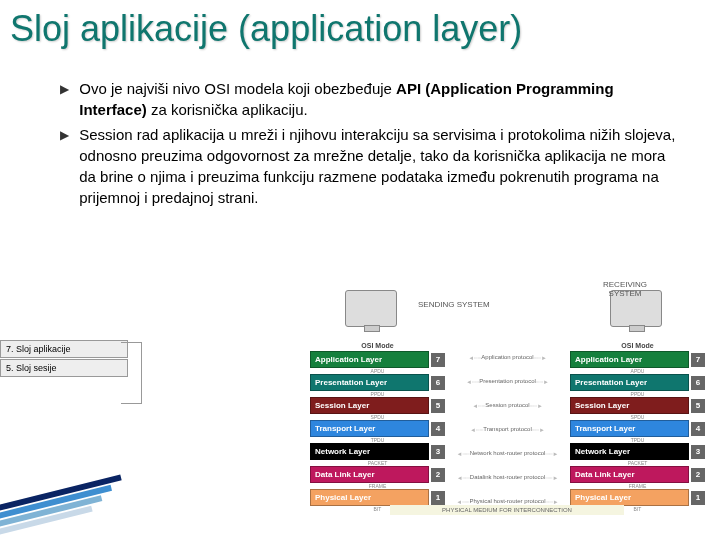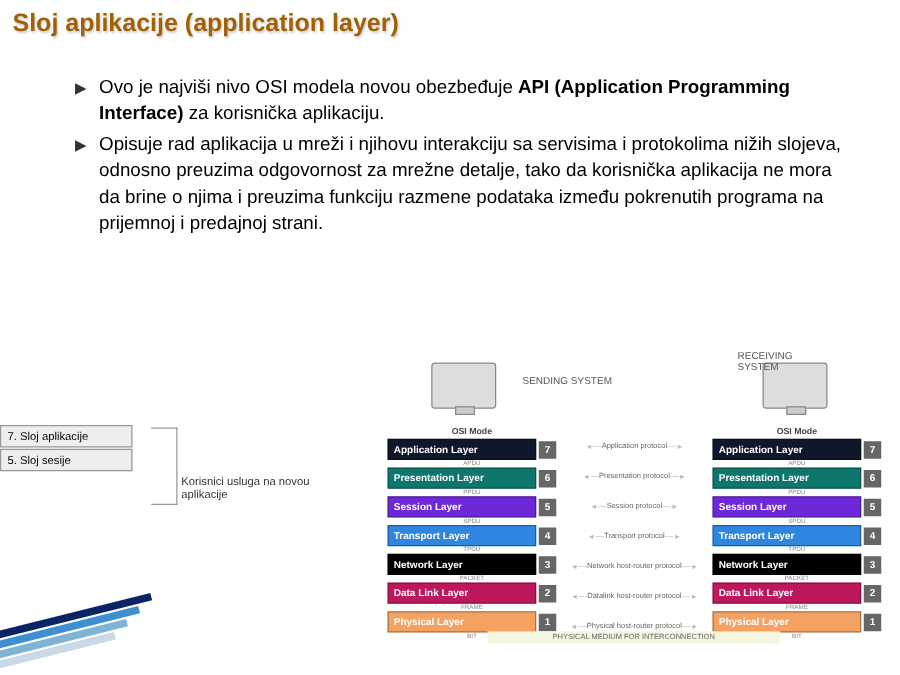--- a/index.html
+++ b/index.html
@@ -1,74 +1,73 @@
 <!DOCTYPE html>
 <html><head>
 <meta charset="utf-8">
 <style>
 body{margin:0;padding:0;font-family:Arial,sans-serif;background:#fff;width:720px;height:540px;overflow:hidden;position:relative}
-.title{font-size:20px;font-weight:bold;color:#a16207;padding:8px 10px;text-shadow:1px 1px 2px rgba(0,0,0,0.2)}
+.title{font-size:36px;font-weight:normal;color:#0f766e;padding:8px 10px;text-shadow:1px 1px 2px rgba(0,0,0,0.2)}
 .content{padding:20px 40px 0 60px}
 .bullet{display:flex;margin-bottom:4px;font-size:15px;line-height:1.4;color:#000}
 .bullet-marker{margin-right:10px;color:#333;font-size:12px;margin-top:3px}
 .diagram-left{position:absolute;left:0;top:340px;width:260px;height:120px}
-.left-boxes{display:flex;flex-direction:column;width:106px}
+.left-boxes{display:flex;flex-direction:column;width:128px}
 .left-box{border:1px solid #999;background:#eee;font-size:9px;padding:3px 5px;margin-bottom:1px}
 .left-label{position:absolute;left:145px;top:40px;font-size:9px;color:#333;width:120px}
 .bracket{position:absolute;left:121px;top:2px;width:20px;height:60px;border-right:1px solid #999;border-top:1px solid #999;border-bottom:1px solid #999}
 .diagram-right{position:absolute;left:290px;top:290px;width:420px;height:230px;font-size:7px}
 .monitor{position:absolute;width:50px;height:35px;background:#ddd;border:1px solid #888;border-radius:3px}
 .monitor::after{content:'';position:absolute;bottom:-6px;left:18px;width:14px;height:5px;background:#ccc;border:1px solid #888}
 .mon-left{left:55px;top:0}
 .mon-right{left:320px;top:0}
 .sys-label{position:absolute;font-size:8px;color:#555}
 .sl-send{left:128px;top:10px}
-.sl-recv{left:300px;top:-10px;width:70px;}
+.sl-recv{left:300px;top:-10px;width:70px;text-align:center}
 .osi-stack{position:absolute;top:50px;width:135px}
 .osi-left{left:20px}
 .osi-right{left:280px}
 .osi-header{text-align:center;font-size:7px;font-weight:bold;padding:2px;color:#444}
 .osi-row{display:flex;align-items:center;margin-bottom:1px}
 .osi-layer{flex:1;padding:3px 4px;font-size:8px;font-weight:bold;color:#fff;border:1px solid rgba(0,0,0,0.3)}
 .osi-num{width:14px;height:14px;background:#666;color:#fff;font-size:8px;font-weight:bold;display:flex;align-items:center;justify-content:center;margin-left:2px}
-.l7{background:#0f172a}.l6{background:#0f766e}.l5{background:#6d28d9}.l4{background:#2e86de}.l3{background:#000000}.l2{background:#be185d}.l1{background:#f4a261}
+.l7{background:#15803d}.l6{background:#0f766e}.l5{background:#7f1d1d}.l4{background:#2e86de}.l3{background:#000000}.l2{background:#be185d}.l1{background:#f4a261}
 .mid-col{position:absolute;left:160px;top:58px;width:115px}
 .mid-label{font-size:6px;color:#666;text-align:center;height:18px;display:flex;align-items:center;justify-content:center}
 .pdu{font-size:5px;color:#888;text-align:center;margin-top:-1px}
 .bottom-medium{position:absolute;bottom:5px;left:100px;width:230px;text-align:center;font-size:6px;color:#666;background:#f5f5e0;padding:2px}
 .flash{position:absolute;left:-10px;bottom:-5px;width:130px;height:50px}
 .flash-line{position:absolute;height:6px;transform-origin:left center;transform:rotate(-14deg)}
 </style>
 </head>
 <body>
 
 <div class="title">Sloj aplikacije (application layer)</div>
 
 <div class="content">
   <div class="bullet">
     <span class="bullet-marker">▶</span>
     <span>
-      <span>Ovo je najviši nivo OSI modela novou obezbeđuje </span><b>API (Application Programming Interface)</b><span> za korisnička aplikaciju.</span>
+      <span>Ovo je najviši nivo OSI modela koji obezbeđuje </span><b>API (Application Programming Interface)</b><span> za korisnička aplikaciju.</span>
     </span>
   </div>
   <div class="bullet">
     <span class="bullet-marker">▶</span>
     <span>
-      <span>Opisuje rad aplikacija u mreži i njihovu interakciju sa servisima i protokolima nižih slojeva, odnosno preuzima odgovornost za mrežne detalje, tako da korisnička aplikacija ne mora da brine o njima i preuzima funkciju razmene podataka između pokrenutih programa na prijemnoj i predajnoj strani.</span>
+      <span>Session rad aplikacija u mreži i njihovu interakciju sa servisima i protokolima nižih slojeva, odnosno preuzima odgovornost za mrežne detalje, tako da korisnička aplikacija ne mora da brine o njima i preuzima funkciju razmene podataka između pokrenutih programa na prijemnoj i predajnoj strani.</span>
     </span>
   </div>
 </div>
 
 <div class="diagram-left">
   <div class="left-boxes">
     <div class="left-box">7. Sloj aplikacije</div>
     <div class="left-box">5. Sloj sesije</div>
   </div>
   <div class="bracket"></div>
-  <div class="left-label">Korisnici usluga na novou aplikacije</div>
 </div>
 
 <div class="diagram-right">
   <div class="monitor mon-left"></div>
   <div class="monitor mon-right"></div>
   <div class="sys-label sl-send">SENDING SYSTEM</div>
   <div class="sys-label sl-recv">RECEIVING SYSTEM</div>
 
   <div class="osi-stack osi-left">
     <div class="osi-header">OSI Mode</div>

